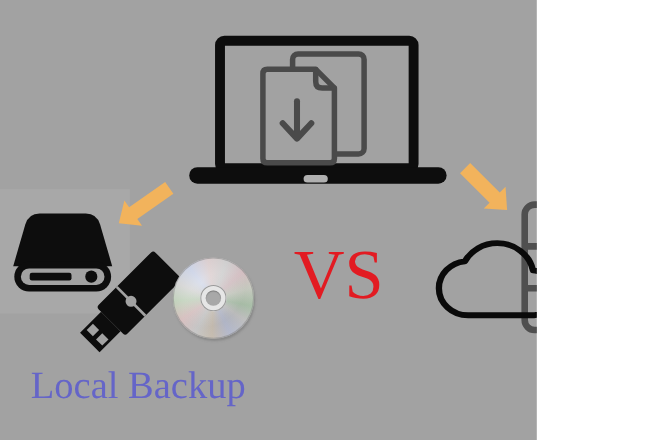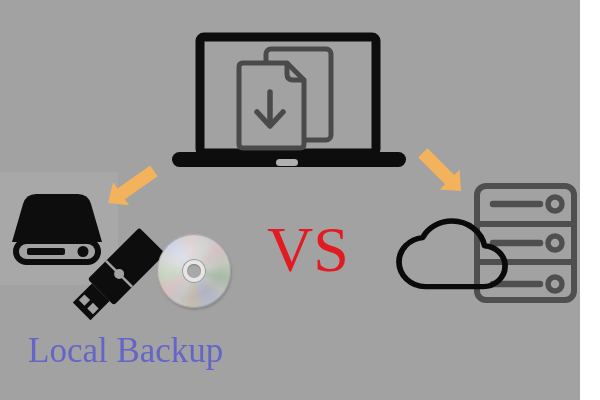--- a/index.html
+++ b/index.html
@@ -1,17 +1,17 @@
 <!DOCTYPE html>
 <html><head>
 <meta charset="utf-8">
 <style>
   html,body{margin:0;padding:0;}
   .stage{
-    position:relative;width:580px;height:400px;
+    position:relative;width:488px;height:400px;
     background:#a2a2a2;overflow:hidden;
     font-family:"Liberation Serif","DejaVu Serif",serif;
   }
   .bg-patch{
     position:absolute;left:0;top:172px;width:118px;height:113px;
     background:#a8a8a8;
   }
   .icon-layer{position:absolute;left:0;top:0;width:600px;height:400px;}
   .cd{
     position:absolute;left:157px;top:234px;width:74px;height:74px;

